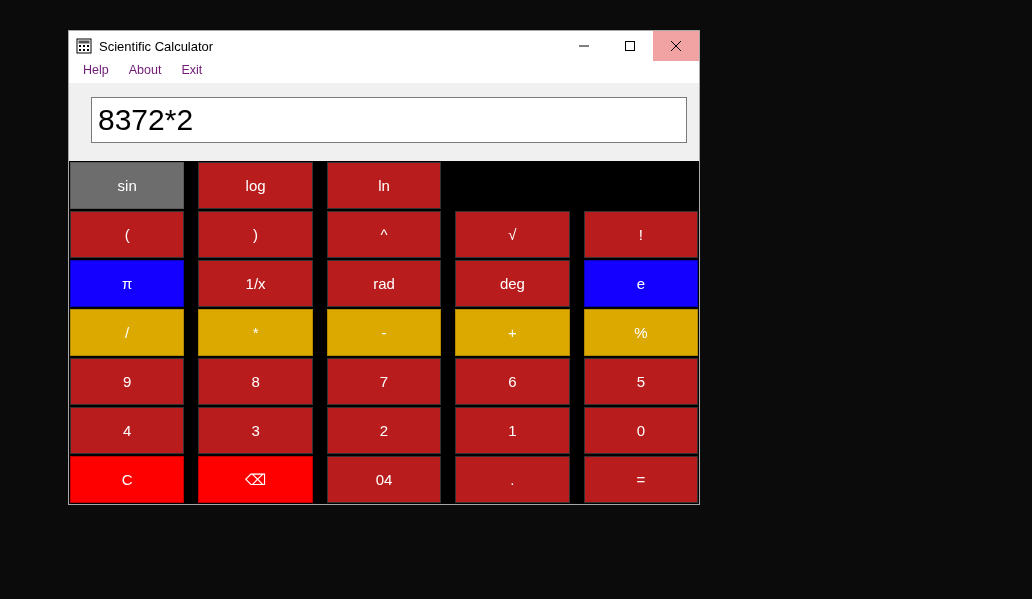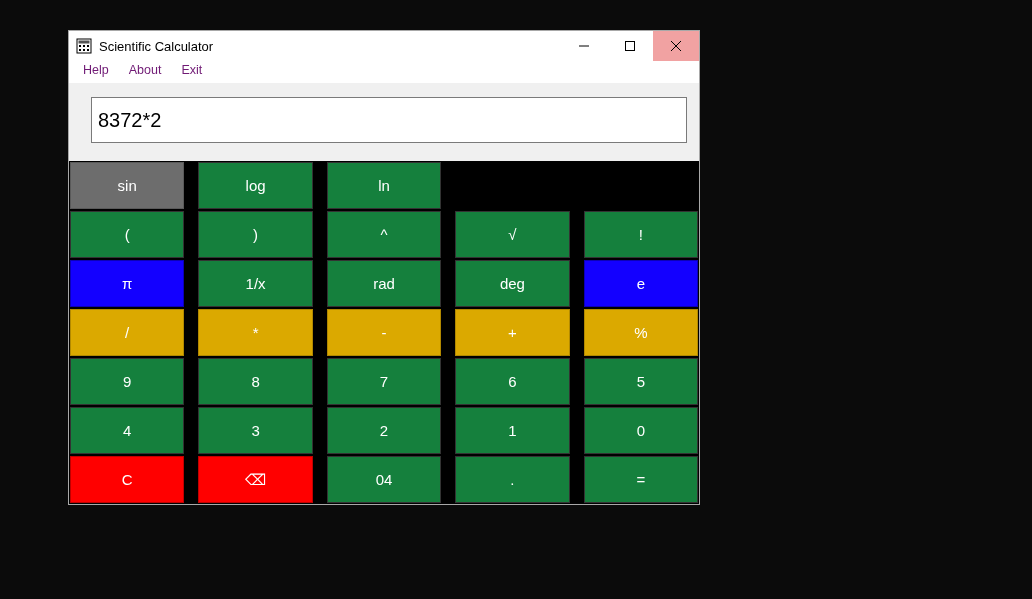--- a/index.html
+++ b/index.html
@@ -65,21 +65,21 @@
     cursor: default;
   }
   .display-area {
     padding: 14px 12px 18px 22px;
     background: #f0f0f0;
   }
   .display {
     width: 100%;
     border: 1px solid #7a7a7a;
     background: #fff;
-    font-size: 20px;
+    font-size: 30px;
     font-family: "Segoe UI", Tahoma, sans-serif;
     padding: 4px 6px;
     height: 46px;
     outline: none;
   }
   .keys {
     background: #000;
   }
   .key-row {
     display: grid;
@@ -93,21 +93,21 @@
     align-items: center;
     justify-content: center;
     font-size: 15px;
     color: #fff;
     background: #000;
     border: 1px solid #2d2d2d;
     cursor: default;
     user-select: none;
   }
   .key.gray   { background: #6d6d6d; border-color: #5a5a5a; }
-  .key.black  { background: #15803d;    border-color: #333; }
+  .key.black  { background: #b91c1c;    border-color: #333; }
   .key.blue   { background: #1300ff; border-color: #0c00b8; }
   .key.gold   { background: #dba900; border-color: #b28900; }
   .key.red    { background: #ff0000; border-color: #c00000; }
 </style>
 </head>
 <body>
 
 <div class="window">
   <div class="titlebar">
     <div class="icon-slot">

